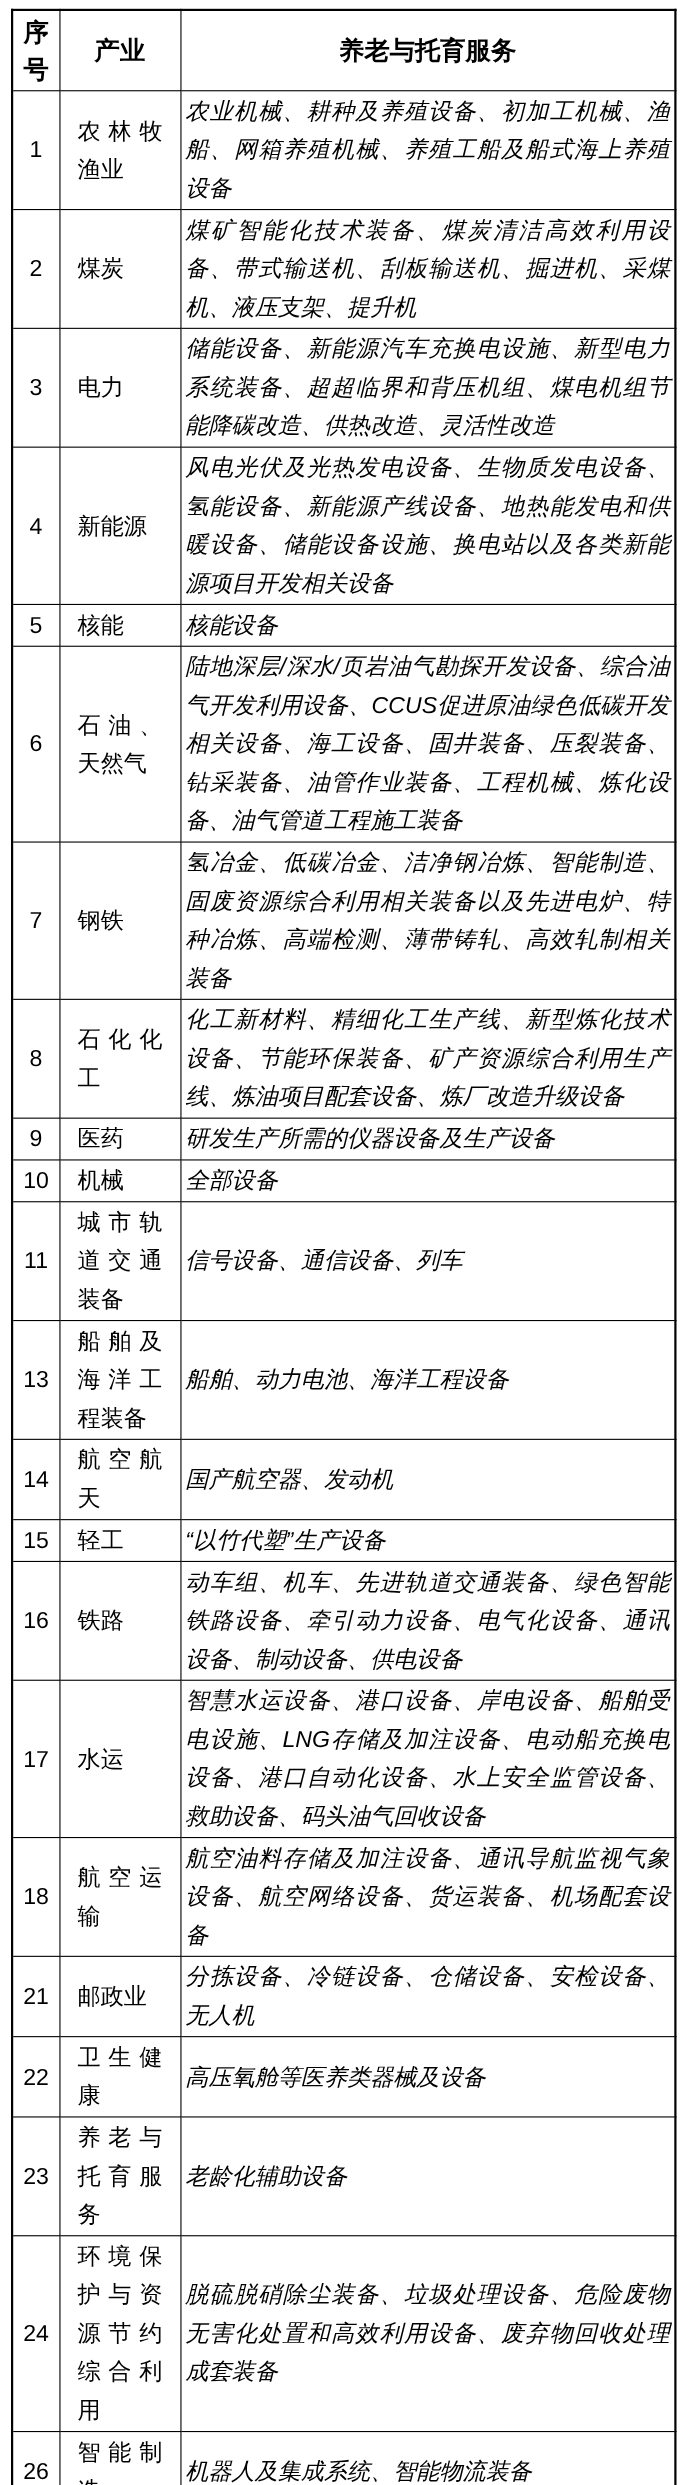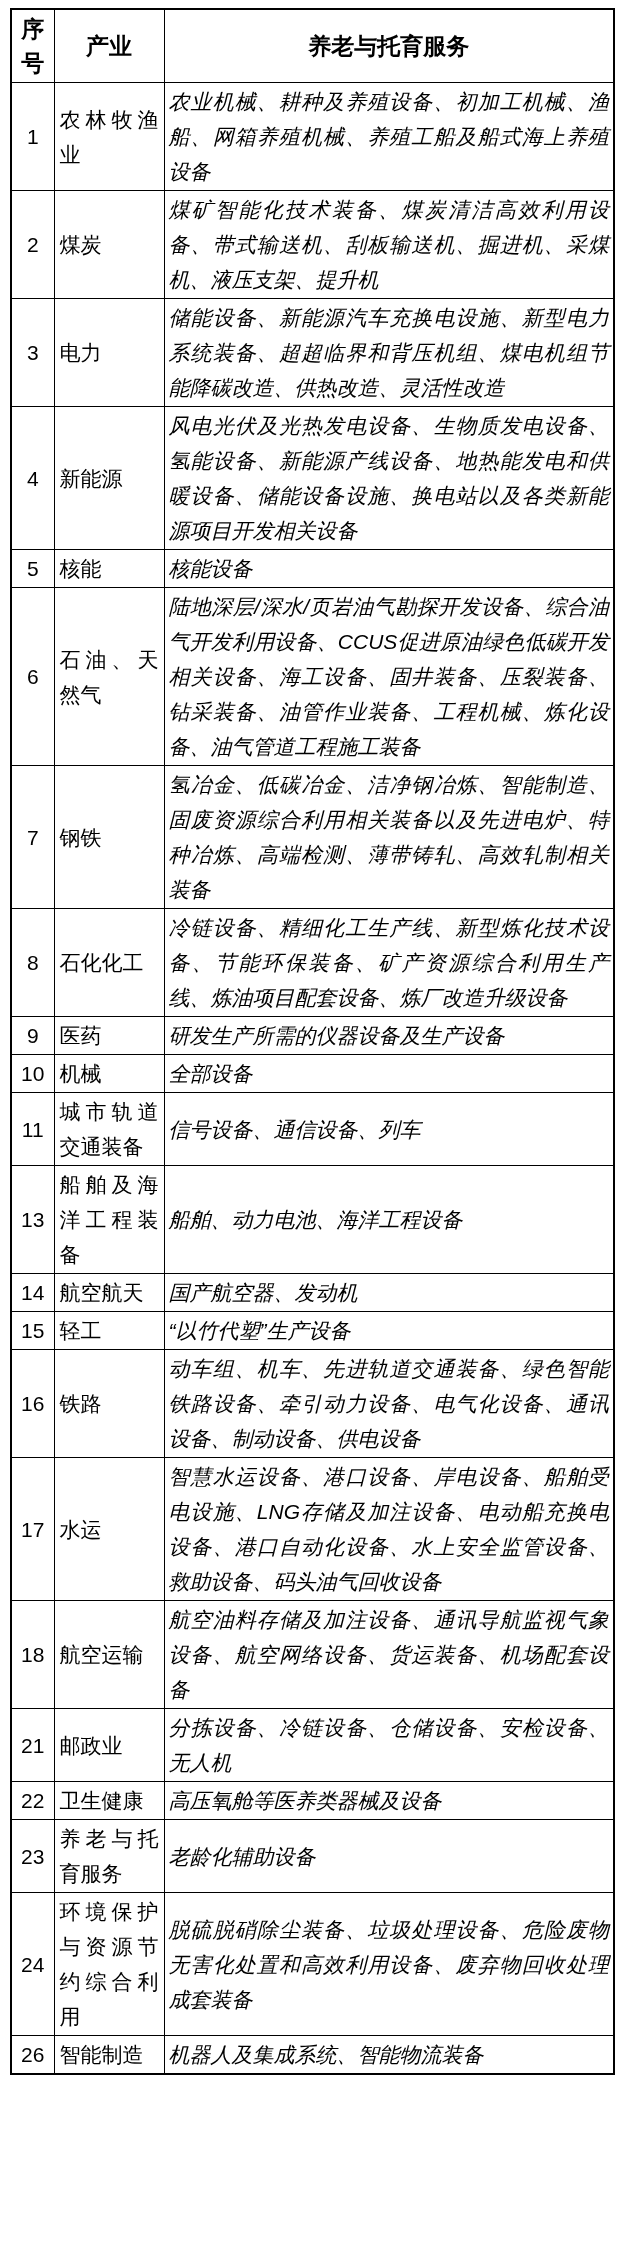--- a/index.html
+++ b/index.html
@@ -40,21 +40,21 @@
     line-height: 35px;
     padding: 1px 4px;
   }
   td.c-no {
     text-align: center;
     padding: 1px 1px;
   }
   td.c-ind {
     text-align: justify;
     text-justify: inter-ideograph;
-    padding: 1px 5px;
+    padding: 1px 16px;
   }
   td.c-cat {
     text-align: justify;
     text-justify: inter-ideograph;
     padding: 1px 4px;
     font-style: italic;
   }
   col.col-no  { width: 43px; }
   col.col-ind { width: 110px; }
   col.col-cat { width: 450px; }
@@ -108,21 +108,21 @@
           <td class="c-cat">陆地深层/深水/页岩油气勘探开发设备、综合油气开发利用设备、CCUS促进原油绿色低碳开发相关设备、海工设备、固井装备、压裂装备、钻采装备、油管作业装备、工程机械、炼化设备、油气管道工程施工装备</td>
         </tr>
         <tr>
           <td class="c-no">7</td>
           <td class="c-ind">钢铁</td>
           <td class="c-cat">氢冶金、低碳冶金、洁净钢冶炼、智能制造、固废资源综合利用相关装备以及先进电炉、特种冶炼、高端检测、薄带铸轧、高效轧制相关装备</td>
         </tr>
         <tr>
           <td class="c-no">8</td>
           <td class="c-ind">石化化工</td>
-          <td class="c-cat">冷链设备、精细化工生产线、新型炼化技术设备、节能环保装备、矿产资源综合利用生产线、炼油项目配套设备、炼厂改造升级设备</td>
+          <td class="c-cat">化工新材料、精细化工生产线、新型炼化技术设备、节能环保装备、矿产资源综合利用生产线、炼油项目配套设备、炼厂改造升级设备</td>
         </tr>
         <tr>
           <td class="c-no">9</td>
           <td class="c-ind">医药</td>
           <td class="c-cat">研发生产所需的仪器设备及生产设备</td>
         </tr>
         <tr>
           <td class="c-no">10</td>
           <td class="c-ind">机械</td>
           <td class="c-cat">全部设备</td>

